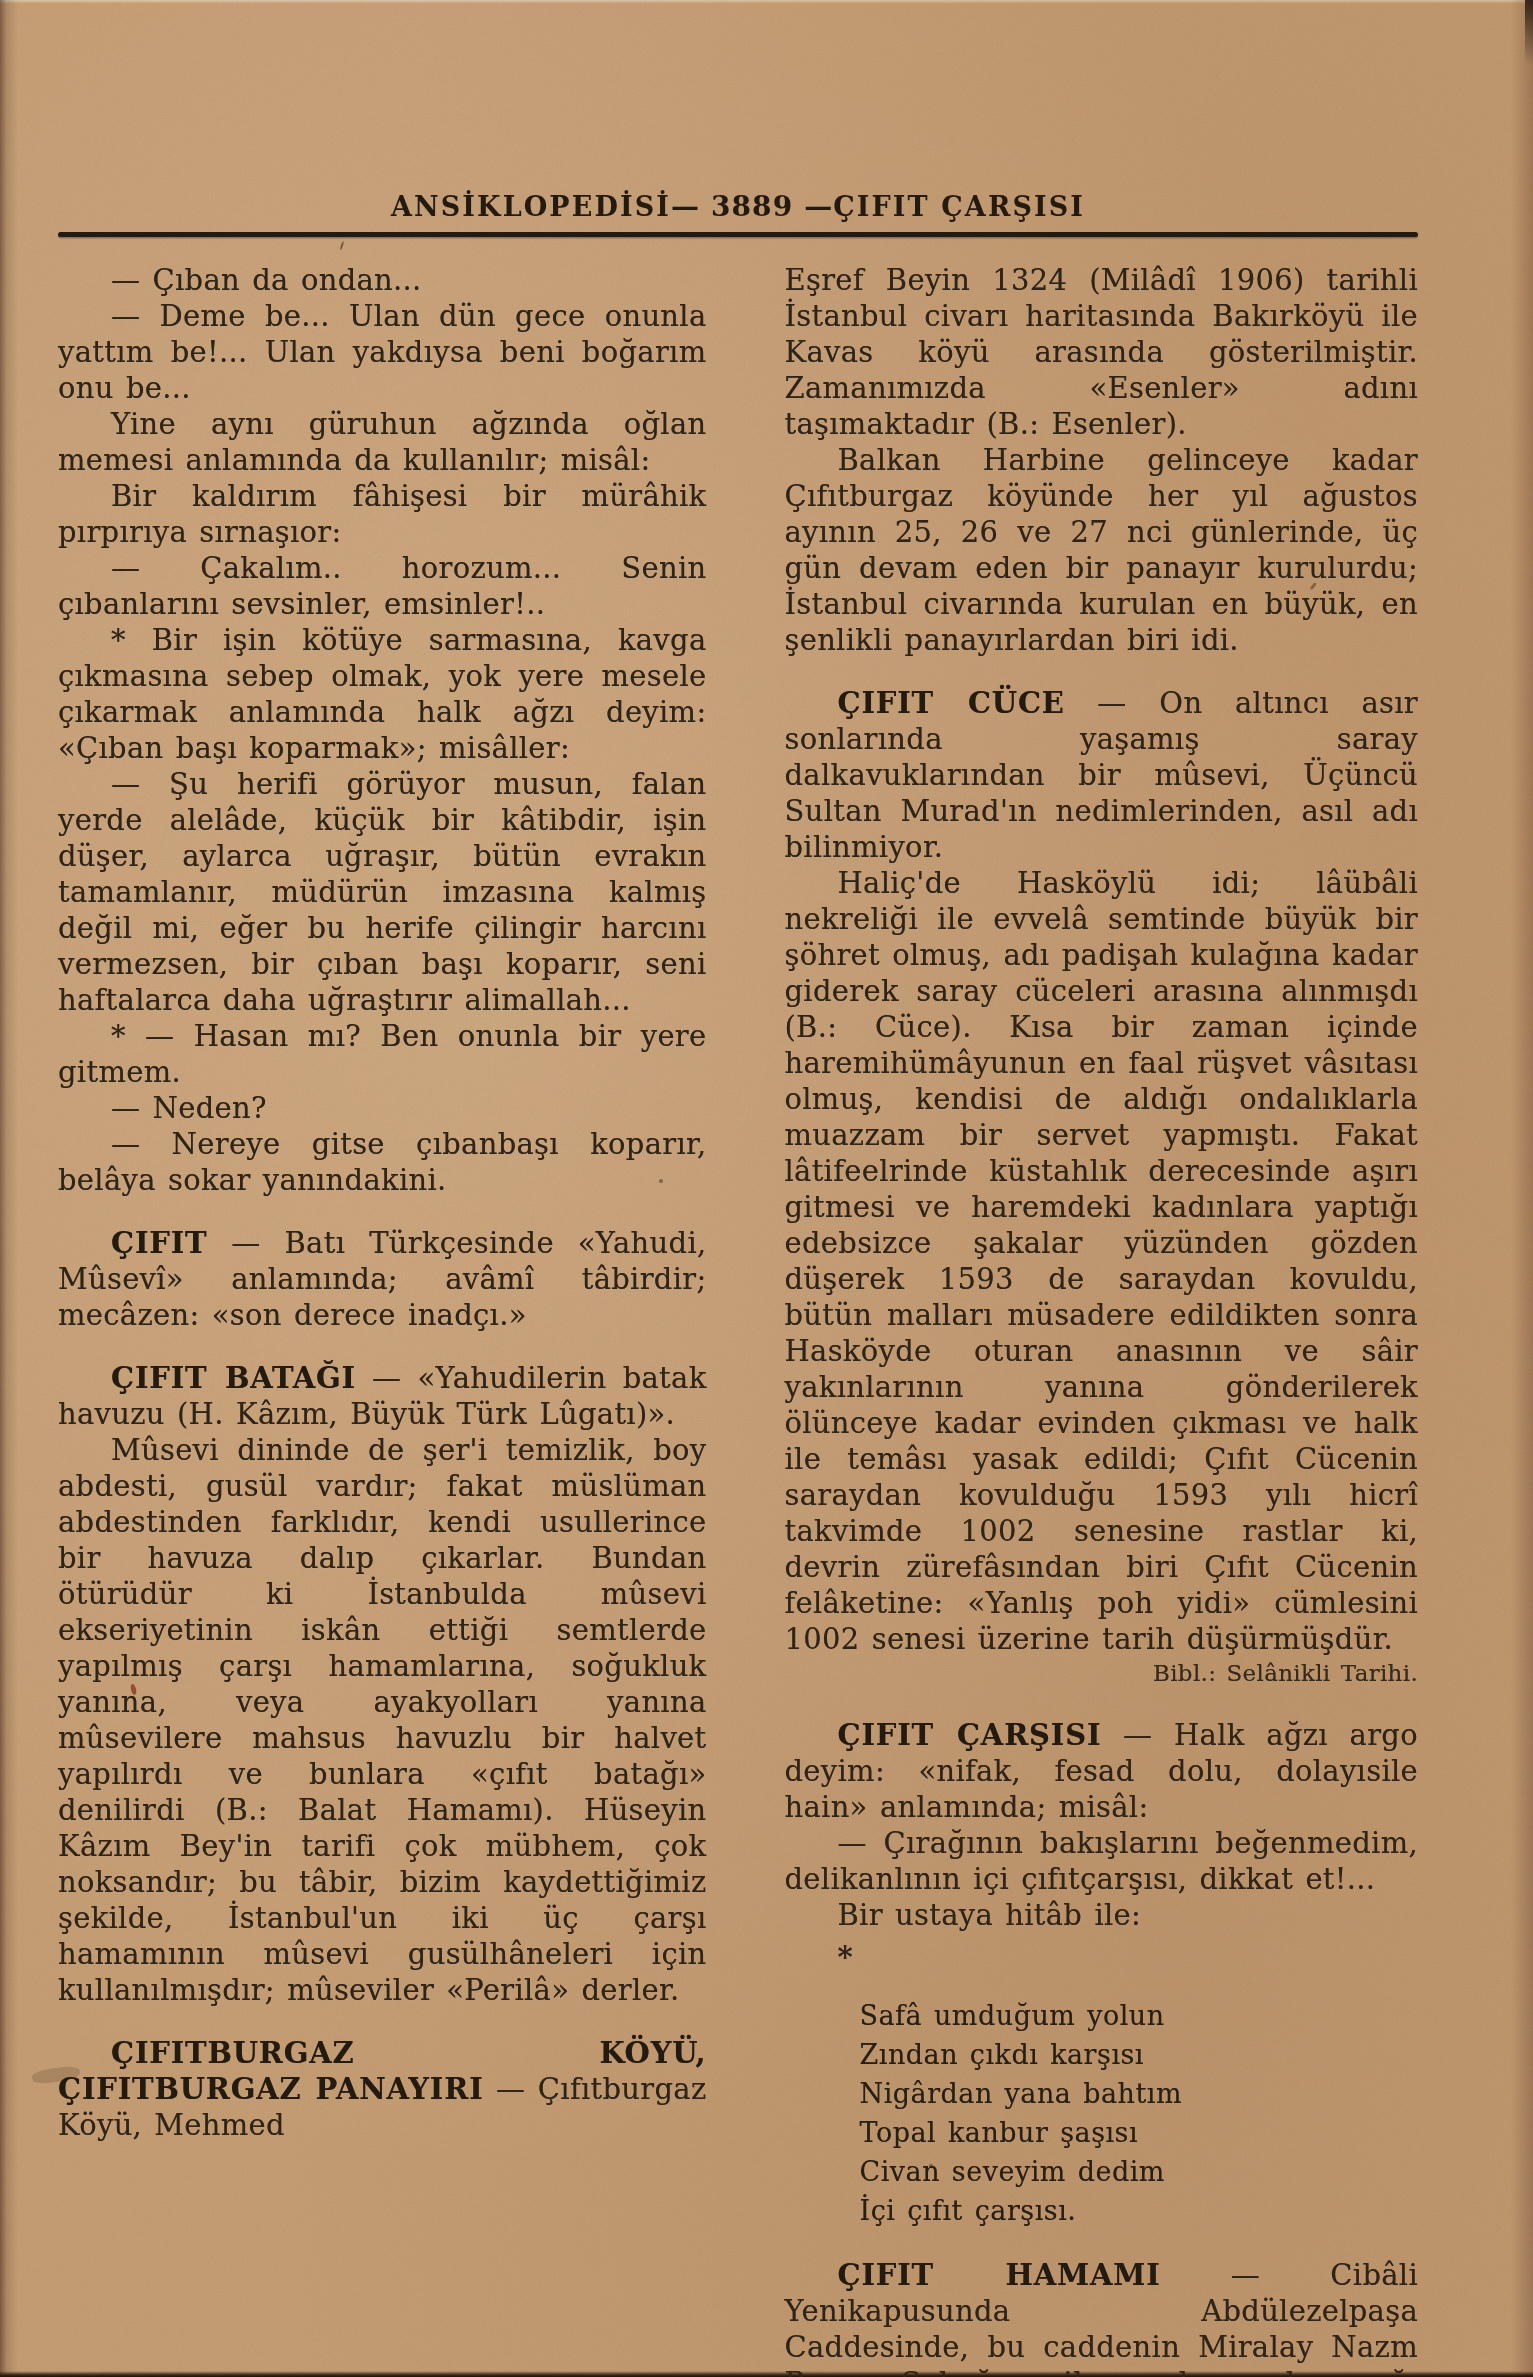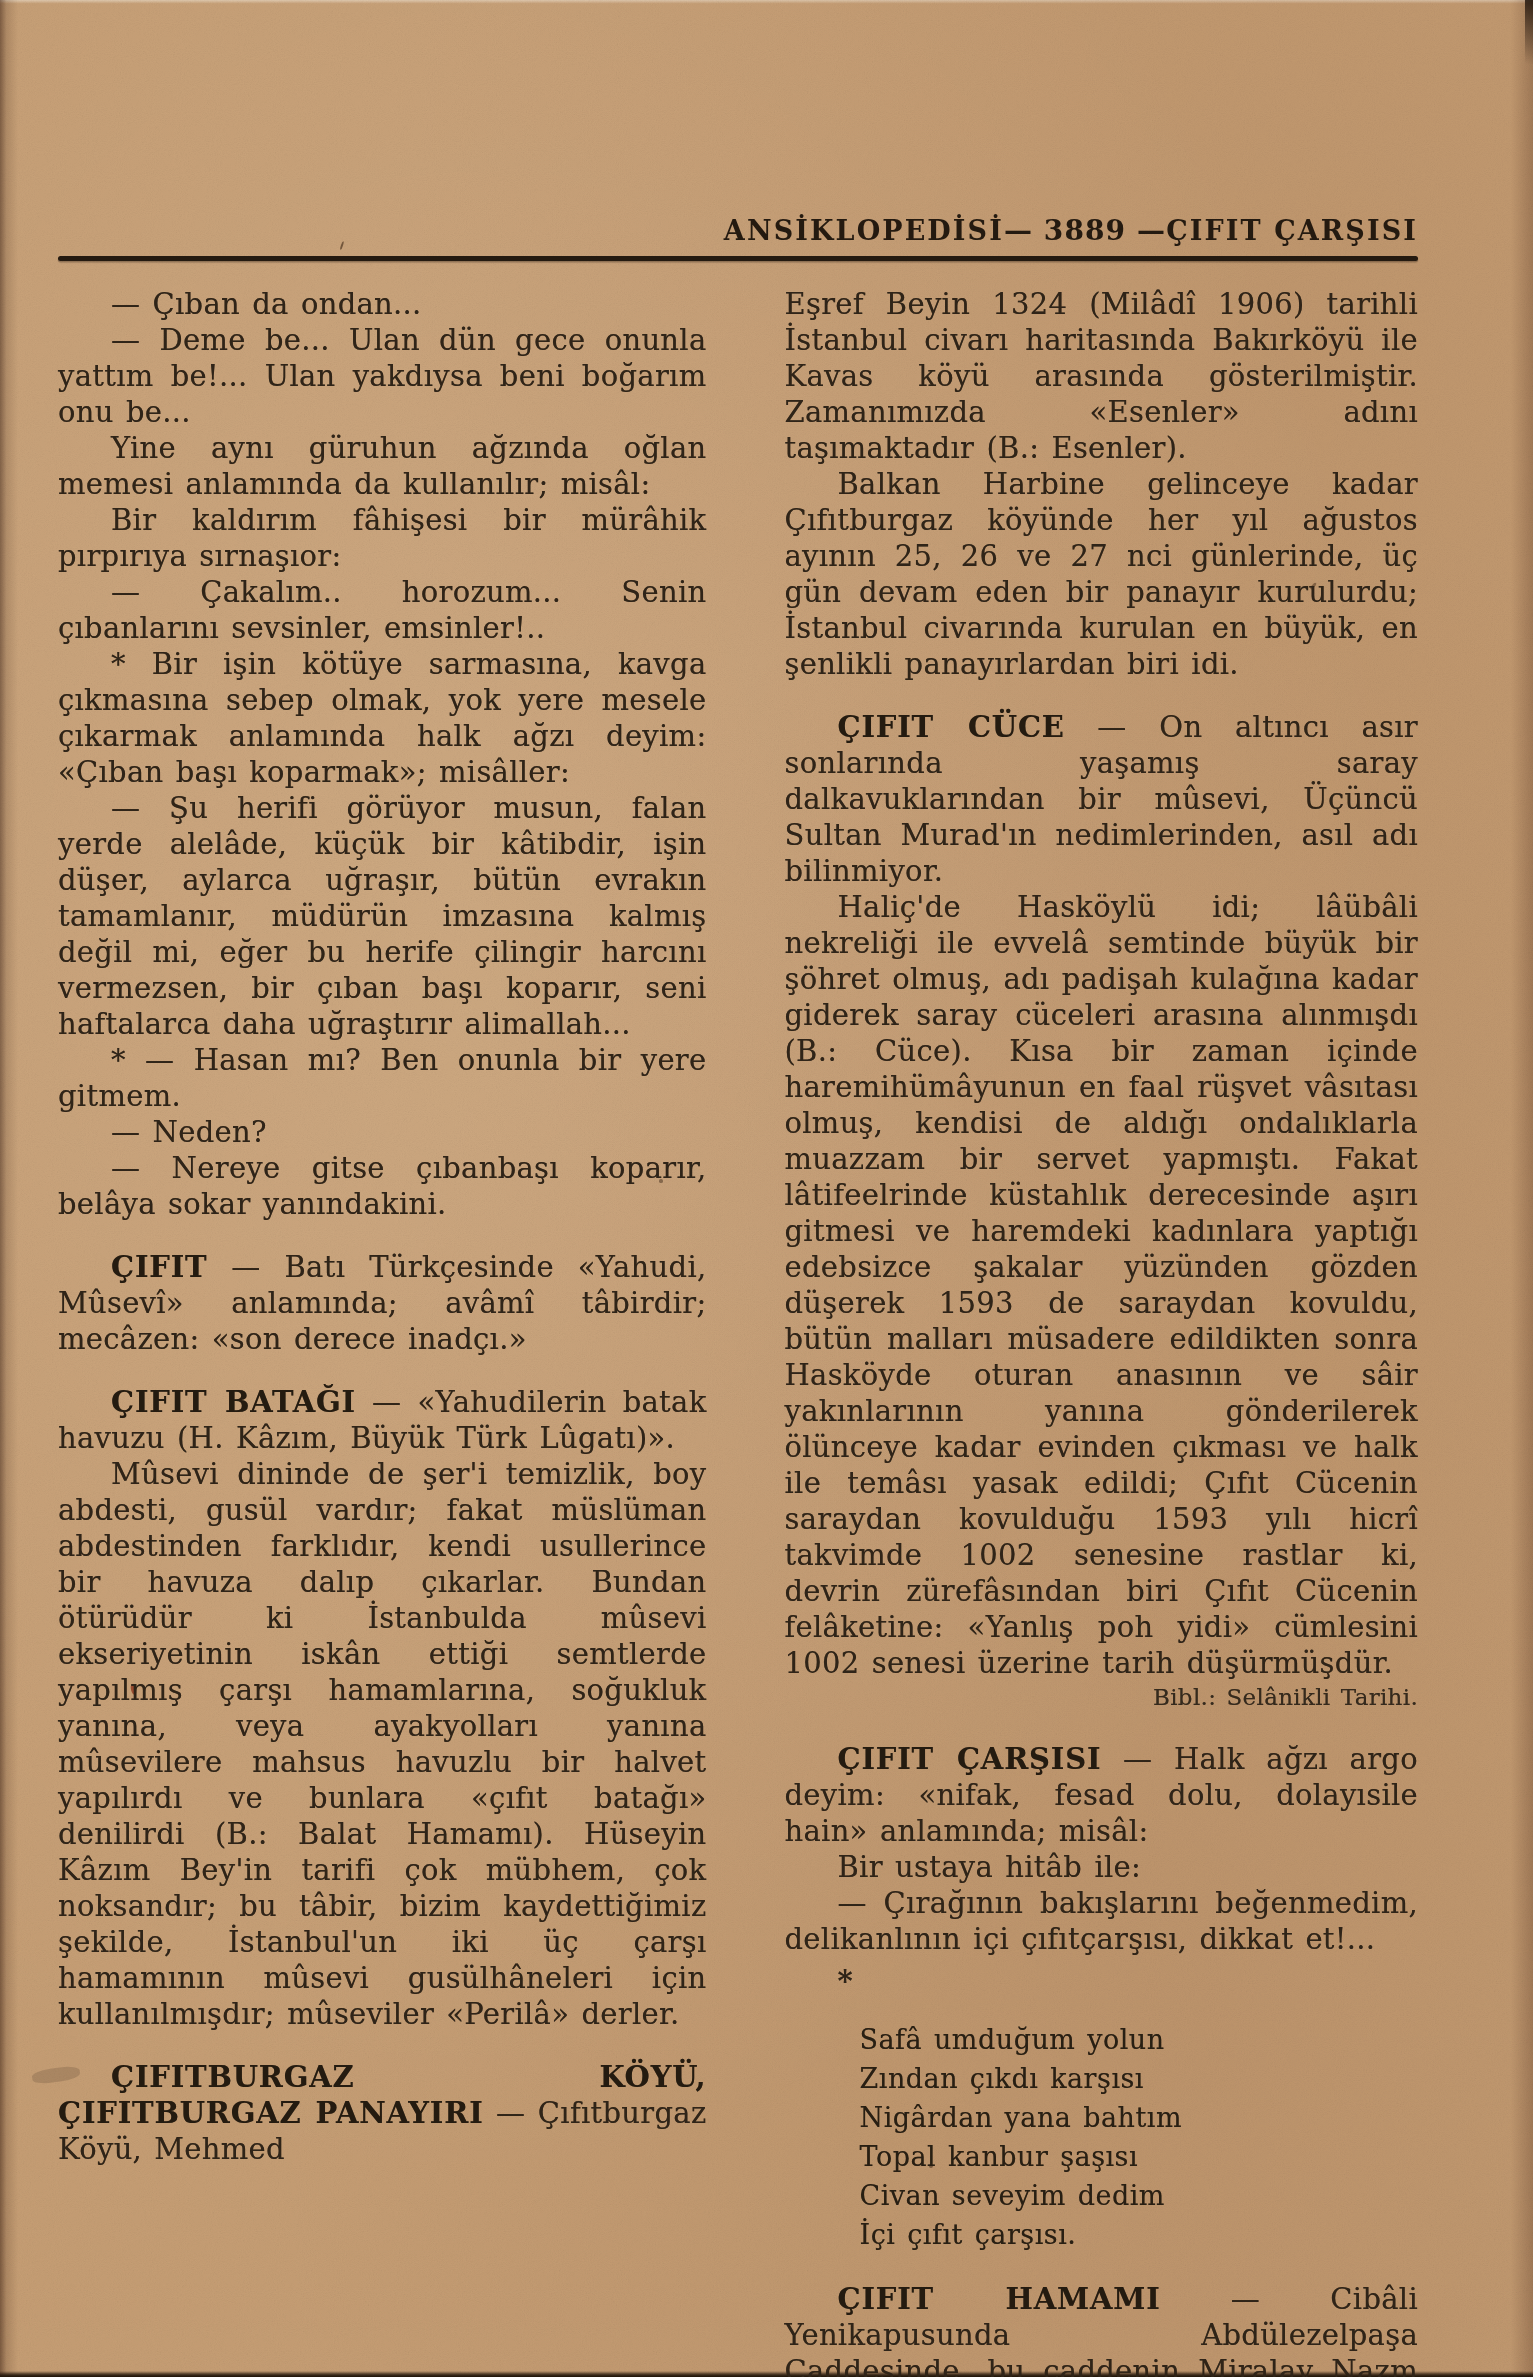--- a/index.html
+++ b/index.html
@@ -14,22 +14,22 @@
       radial-gradient(ellipse at 85% 15%, rgba(140,85,50,0.10), rgba(140,85,50,0) 50%),
       radial-gradient(ellipse at 78% 85%, rgba(125,75,45,0.12), rgba(125,75,45,0) 55%),
       linear-gradient(90deg, rgba(62,34,20,0.55) 0px, rgba(62,34,20,0.18) 6.4px, rgba(62,34,20,0) 18px),
       linear-gradient(270deg, rgba(80,48,30,0.30) 0px, rgba(80,48,30,0) 22.4px),
       linear-gradient(0deg, rgba(32,21,13,0.85) 0px, rgba(32,21,13,0) 6.4px),
       linear-gradient(180deg, rgba(255,251,242,0.45) 0px, rgba(255,251,242,0) 3.7px),
       #c69e74;
   }
   .noise{position:absolute;inset:0;pointer-events:none;mix-blend-mode:multiply;}
   .content{position:absolute;left:58px;top:190px;width:1360px;}
-  .header{display:flex;justify-content:flex-end;align-items:baseline;
-          font-weight:bold;color:#241a10;margin-top:24px;}
+  .header{display:flex;justify-content:center;align-items:baseline;
+          font-weight:bold;color:#241a10;}
   .header .side{font-size:27px;letter-spacing:2.1px;}
   .header .num{font-size:28px;letter-spacing:1.1px;}
   .rule{height:5.3px;background:#241a10;margin-top:8.5px;border-radius:2.7px;
         box-shadow:0 1.6px 1.1px rgba(36,26,16,0.35);}
   .columns{display:flex;gap:78px;margin-top:25.6px;}
   .col{font-size:29px;line-height:36px;text-align:justify;
        letter-spacing:0.3px;word-spacing:2.7px;
        text-shadow:0 0 0.6px rgba(46,35,24,0.55);}
   .col-left{width:649px;}
   .col-right{width:634px;}
@@ -97,22 +97,22 @@
         <p class="entry"><span class="term">ÇIFITBURGAZ KÖYÜ, ÇIFITBURGAZ PANAYIRI</span><span> — Çıfıtburgaz Köyü, Mehmed</span></p>
       </div>
 
       <div class="col col-right">
         <p class="noindent">Eşref Beyin 1324 (Milâdî 1906) tarihli İstanbul civarı haritasında Bakırköyü ile Kavas köyü arasında gösterilmiştir. Zamanımızda «Esenler» adını taşımaktadır (B.: Esenler).</p>
         <p>Balkan Harbine gelinceye kadar Çıfıtburgaz köyünde her yıl ağustos ayının 25, 26 ve 27 nci günlerinde, üç gün devam eden bir panayır kurulurdu; İstanbul civarında kurulan en büyük, en şenlikli panayırlardan biri idi.</p>
         <p class="entry"><span class="term">ÇIFIT CÜCE</span><span> — On altıncı asır sonlarında yaşamış saray dalkavuklarından bir mûsevi, Üçüncü Sultan Murad'ın nedimlerinden, asıl adı bilinmiyor.</span></p>
         <p>Haliç'de Hasköylü idi; lâübâli nekreliği ile evvelâ semtinde büyük bir şöhret olmuş, adı padişah kulağına kadar giderek saray cüceleri arasına alınmışdı (B.: Cüce). Kısa bir zaman içinde haremihümâyunun en faal rüşvet vâsıtası olmuş, kendisi de aldığı ondalıklarla muazzam bir servet yapmıştı. Fakat lâtifeelrinde küstahlık derecesinde aşırı gitmesi ve haremdeki kadınlara yaptığı edebsizce şakalar yüzünden gözden düşerek 1593 de saraydan kovuldu, bütün malları müsadere edildikten sonra Hasköyde oturan anasının ve sâir yakınlarının yanına gönderilerek ölünceye kadar evinden çıkması ve halk ile temâsı yasak edildi; Çıfıt Cücenin saraydan kovulduğu 1593 yılı hicrî takvimde 1002 senesine rastlar ki, devrin zürefâsından biri Çıfıt Cücenin felâketine: «Yanlış poh yidi» cümlesini 1002 senesi üzerine tarih düşürmüşdür.</p>
         <p class="bibl">Bibl.: Selânikli Tarihi.</p>
         <p class="entry"><span class="term">ÇIFIT ÇARŞISI</span><span> — Halk ağzı argo deyim: «nifak, fesad dolu, dolayısile hain» anlamında; misâl:</span></p>
+        <p>— Çırağının bakışlarını beğenmedim, delikanlının içi çıfıtçarşısı, dikkat et!...</p>
         <p>Bir ustaya hitâb ile:</p>
-        <p>— Çırağının bakışlarını beğenmedim, delikanlının içi çıfıtçarşısı, dikkat et!...</p>
         <p class="star">*</p>
         <div class="poem">
           <div>Safâ umduğum yolun</div>
           <div>Zından çıkdı karşısı</div>
           <div>Nigârdan yana bahtım</div>
           <div>Topal kanbur şaşısı</div>
           <div>Civan seveyim dedim</div>
           <div>İçi çıfıt çarşısı.</div>
         </div>
         <p class="entry"><span class="term">ÇIFIT HAMAMI</span><span> — Cibâli Yenikapusunda Abdülezelpaşa Caddesinde, bu caddenin Miralay Nazm Bey Sokağı ile olan kavuşağı köşesindedir; bulunduğu mevkie</span></p>

